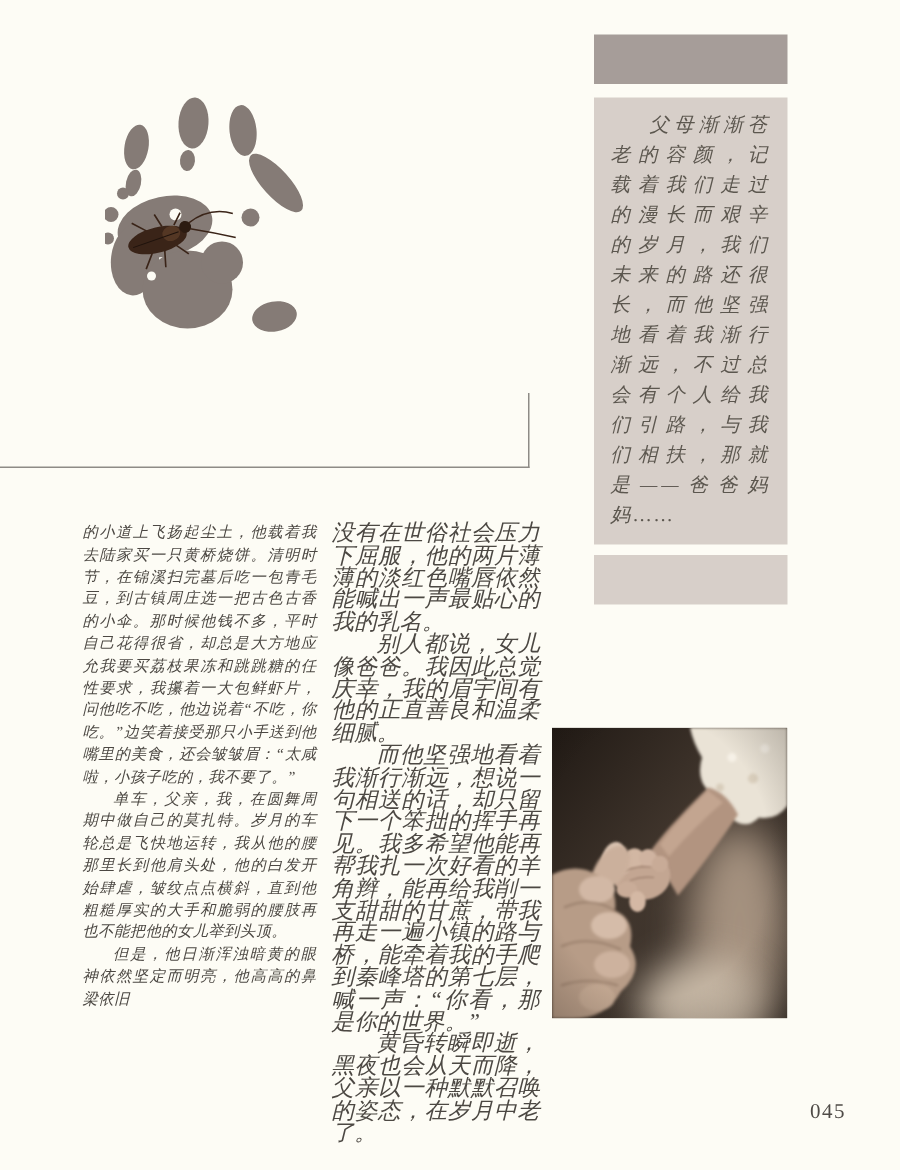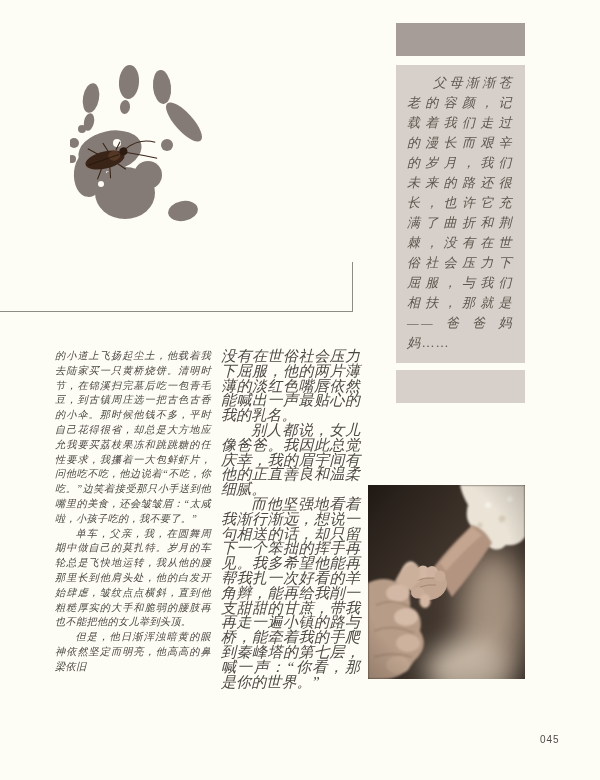--- a/index.html
+++ b/index.html
@@ -20,22 +20,22 @@
   .sidebar-bar{position:absolute;left:396px;top:23px;width:129px;height:33px;background:#a69d99;}
   .sidebar-quote{position:absolute;left:396px;top:65px;width:129px;height:298px;background:#d7cfc9;
                  box-sizing:border-box;padding:8px 11px;}
   .sidebar-quote p{margin:0;font-size:13px;line-height:20px;letter-spacing:2.5px;text-indent:2em;
                    text-align:justify;color:#5c574f;font-style:italic;}
   .sidebar-block{position:absolute;left:396px;top:370px;width:129px;height:33px;background:#d7cfc9;}
   
   .photo{position:absolute;left:368px;top:485px;width:157px;height:194px;overflow:hidden;}
   .photo svg{display:block;width:100%;height:100%;}
   
-  .page-number{position:absolute;left:540px;top:734px;font-size:10px;letter-spacing:1px;
-               font-family:Liberation Sans, sans-serif;color:#4f4b47;}
+  .page-number{position:absolute;left:540px;top:734px;font-size:14px;letter-spacing:1px;
+               font-family:Liberation Serif, serif;color:#4f4b47;}
 </style>
 </head>
 <body>
 
 <div class="page">
 
   <svg class="handprint" viewBox="0 0 140 160">
     <g fill="#857b76">
 
       <ellipse cx="21" cy="35" rx="8" ry="15" transform="rotate(10 21 35)"></ellipse>
@@ -80,25 +80,26 @@
 
   <div class="col col-left">
     <p class="first">的小道上飞扬起尘土，他载着我去陆家买一只黄桥烧饼。清明时节，在锦溪扫完墓后吃一包青毛豆，到古镇周庄选一把古色古香的小伞。那时候他钱不多，平时自己花得很省，却总是大方地应允我要买荔枝果冻和跳跳糖的任性要求，我攥着一大包鲜虾片，问他吃不吃，他边说着“不吃，你吃。”边笑着接受那只小手送到他嘴里的美食，还会皱皱眉：“太咸啦，小孩子吃的，我不要了。”</p>
     <p>单车，父亲，我，在圆舞周期中做自己的莫扎特。岁月的车轮总是飞快地运转，我从他的腰那里长到他肩头处，他的白发开始肆虐，皱纹点点横斜，直到他粗糙厚实的大手和脆弱的腰肢再也不能把他的女儿举到头顶。</p>
     <p>但是，他日渐浑浊暗黄的眼神依然坚定而明亮，他高高的鼻梁依旧</p>
   </div>
   <div class="col col-right">
     <p class="first">没有在世俗社会压力下屈服，他的两片薄薄的淡红色嘴唇依然能喊出一声最贴心的我的乳名。</p>
     <p>别人都说，女儿像爸爸。我因此总觉庆幸，我的眉宇间有他的正直善良和温柔细腻。</p>
     <p>而他坚强地看着我渐行渐远，想说一句相送的话，却只留下一个笨拙的挥手再见。我多希望他能再帮我扎一次好看的羊角辫，能再给我削一支甜甜的甘蔗，带我再走一遍小镇的路与桥，能牵着我的手爬到秦峰塔的第七层，喊一声：“你看，那是你的世界。”</p>
+    <p>黄昏转瞬即逝，黑夜也会从天而降，父亲以一种默默召唤的姿态，在岁月中老了。</p>
   </div>
 
   <div class="sidebar-bar"></div>
   <div class="sidebar-quote">
-    <p>父母渐渐苍老的容颜，记载着我们走过的漫长而艰辛的岁月，我们未来的路还很长，也许它充满了曲折和荆棘，没有在世俗社会压力下屈服，与我们相扶，那就是——爸爸妈妈……</p>
+    <p>父母渐渐苍老的容颜，记载着我们走过的漫长而艰辛的岁月，我们未来的路还很长，而他坚强地看着我渐行渐远，不过总会有个人给我们引路，与我们相扶，那就是——爸爸妈妈……</p>
   </div>
   <div class="sidebar-block"></div>
 
   <div class="photo">
     <svg viewBox="0 0 157 194" preserveAspectRatio="none">
       <defs>
         <linearGradient id="pbg" x1="0" y1="0" x2="1" y2="1">
           <stop offset="0" stop-color="#211a15"></stop>
           <stop offset="0.45" stop-color="#41362d"></stop>
           <stop offset="1" stop-color="#38302a"></stop>

